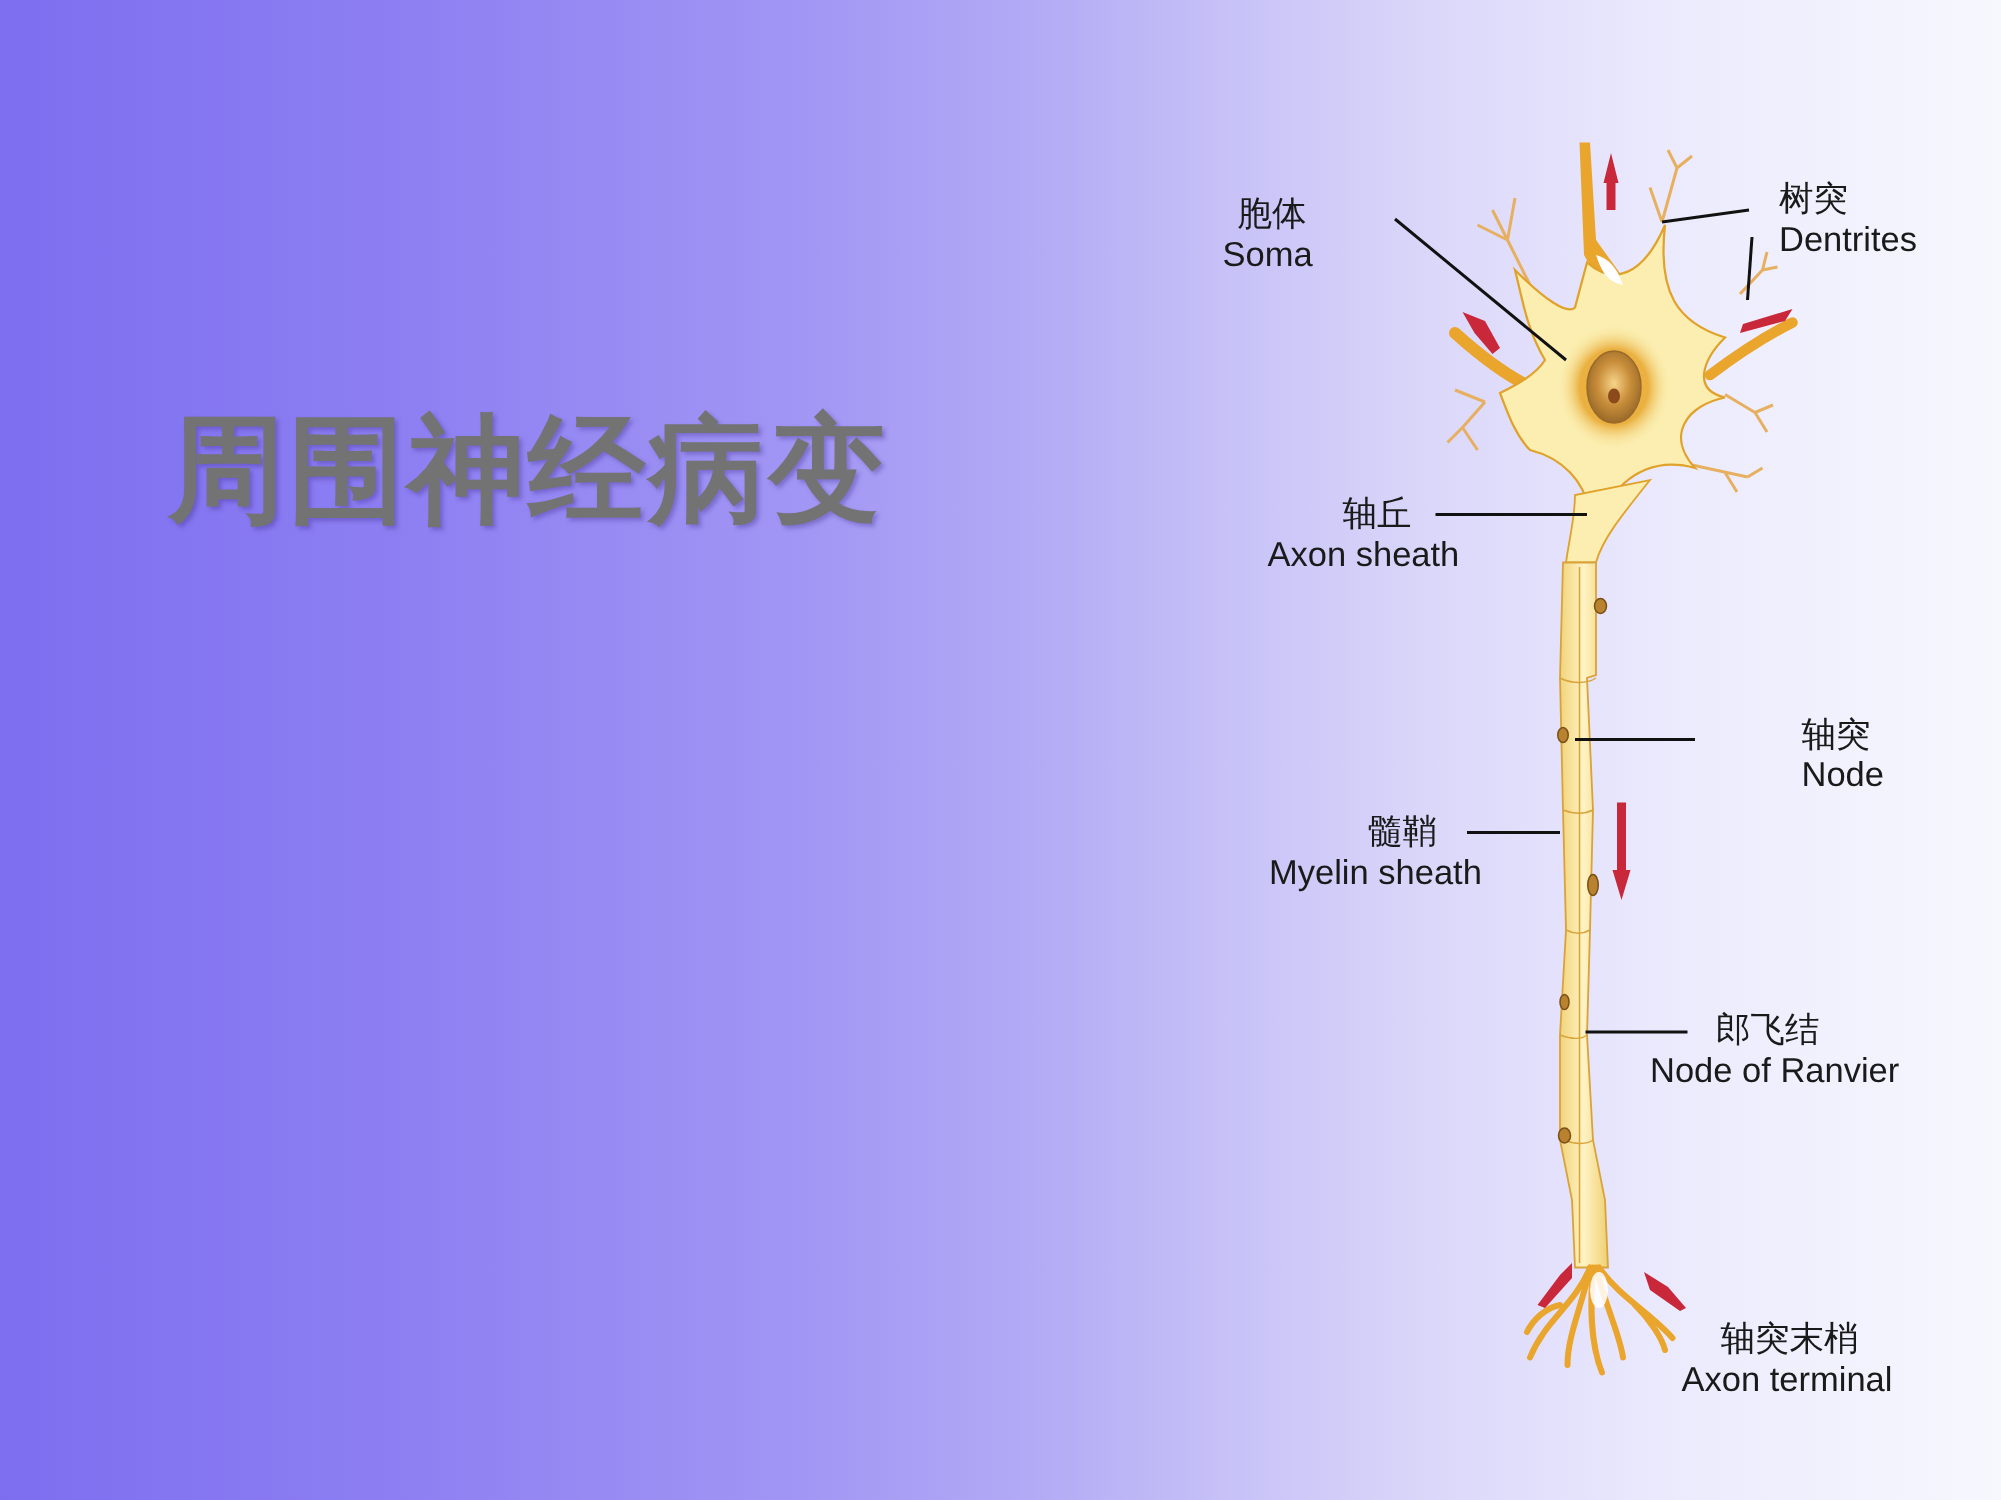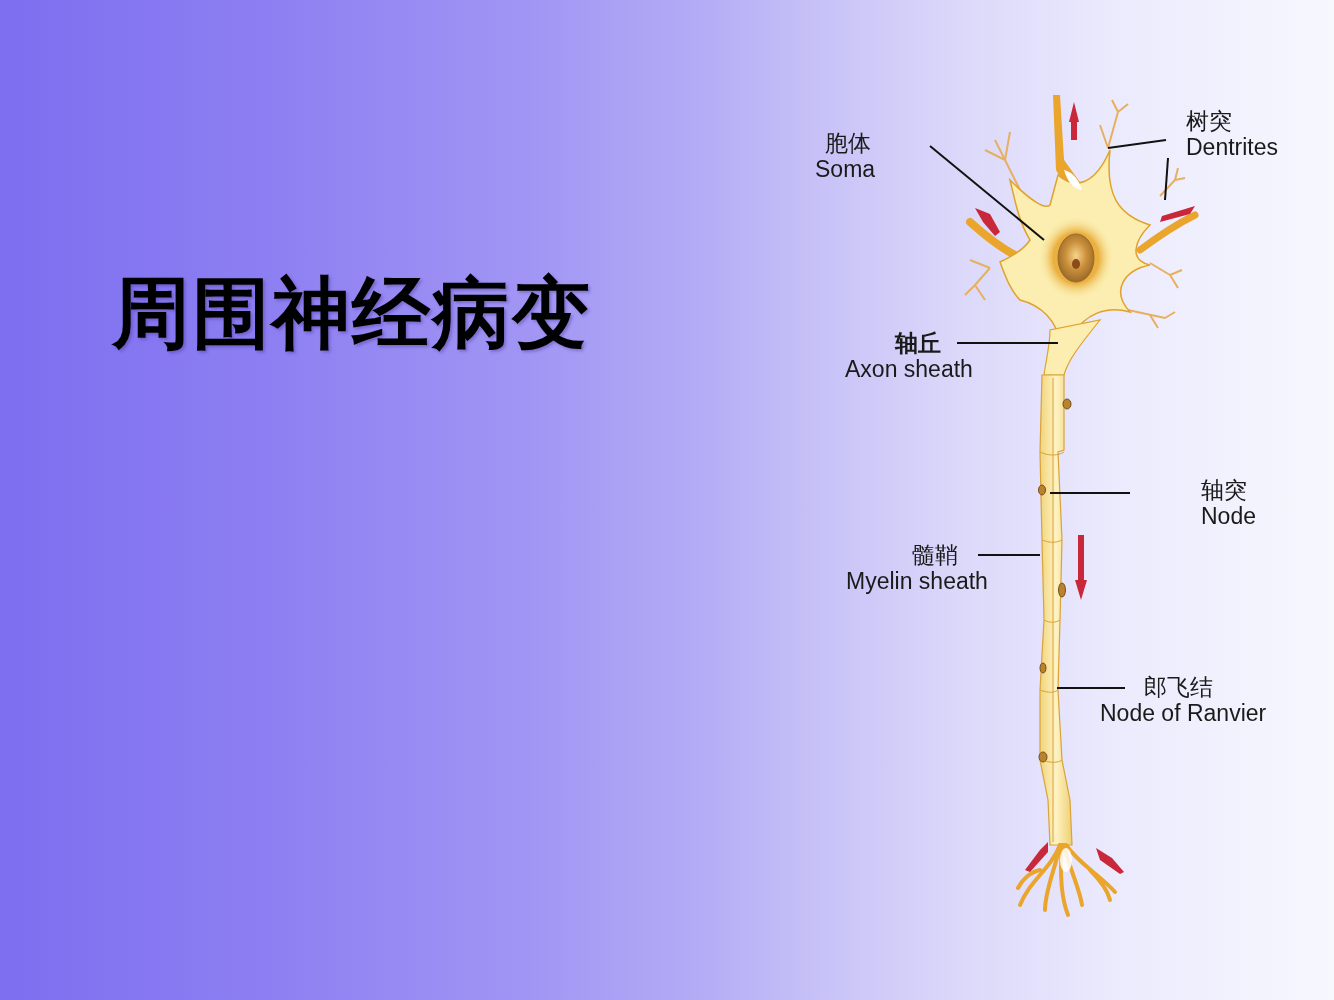--- a/index.html
+++ b/index.html
@@ -5,21 +5,21 @@
     html, body { margin:0; padding:0; }
     body {
       width:1334px; height:1000px; overflow:hidden; position:relative;
       background: linear-gradient(90deg, #7d6ef0 0%, #8d7ff2 20%, #a196f4 40%, #b3abf5 52%, #c8c3f7 62%, #dbd8fa 72%, #ecebfd 84%, #f7f7fe 100%);
       font-family: "Liberation Sans", "DejaVu Sans", sans-serif;
     }
     .slide { position:absolute; inset:0; }
     .title {
       position:absolute; left:112px; top:262px;
       font-family: "DejaVu Sans", sans-serif;
-      font-size:78px; font-weight:bold; color:#000000; letter-spacing:2px;
+      font-size:78px; font-weight:bold; color:#737373; letter-spacing:2px;
       text-shadow: 2px 2px 3px rgba(60,40,140,0.35);
       white-space:nowrap;
     }
     .diagram { position:absolute; left:0; top:0; width:1334px; height:1000px; }
     .label { position:absolute; color:#1a1a1a; line-height:1.15; white-space:nowrap; }
     .label .cn { font-family:"DejaVu Sans", sans-serif; font-size:23px; display:block; }
     .label .en { font-family:"Liberation Sans", sans-serif; font-size:23px; display:block; }
   </style>
 </head>
 <body>
@@ -132,39 +132,43 @@
       <line x1="978" y1="555" x2="1040" y2="555"></line>
       <line x1="1057" y1="688" x2="1125" y2="688"></line>
     </g>
   </svg>
 
   <div class="label" style="left:825px; top:130px;">
     <span class="cn">胞体</span>
     <span class="en" style="margin-left:-10px;text-align:center;">Soma</span>
   </div>
 
-  <div class="label" style="left:1186px; top:108px;">
+  <div class="label" style="left:1186px; top:120px;">
     <span class="cn">树突</span>
     <span class="en">Dentrites</span>
   </div>
 
   <div class="label" style="left:845px; top:330px;">
-    <span class="cn" style="margin-left:50px;font-weight:bold;">轴丘</span>
+    <span class="cn" style="margin-left:50px;">轴丘</span>
     <span class="en">Axon sheath</span>
   </div>
 
   <div class="label" style="left:1173px; top:477px;margin-left:28px;">
     <span class="cn">轴突</span>
     <span class="en">Node</span>
   </div>
 
   <div class="label" style="left:1100px; top:674px;">
     <span class="cn" style="margin-left:44px;">郎飞结</span>
     <span class="en">Node of Ranvier</span>
   </div>
 
   <div class="label" style="left:846px; top:542px;">
     <span class="cn" style="margin-left:66px;">髓鞘</span>
     <span class="en">Myelin sheath</span>
   </div>
 
+  <div class="label" style="left:1121px; top:880px;">
+    <span class="cn" style="margin-left:26px;">轴突末梢</span>
+    <span class="en">Axon terminal</span>
+  </div>
 
 </div>
 
 </body></html>

